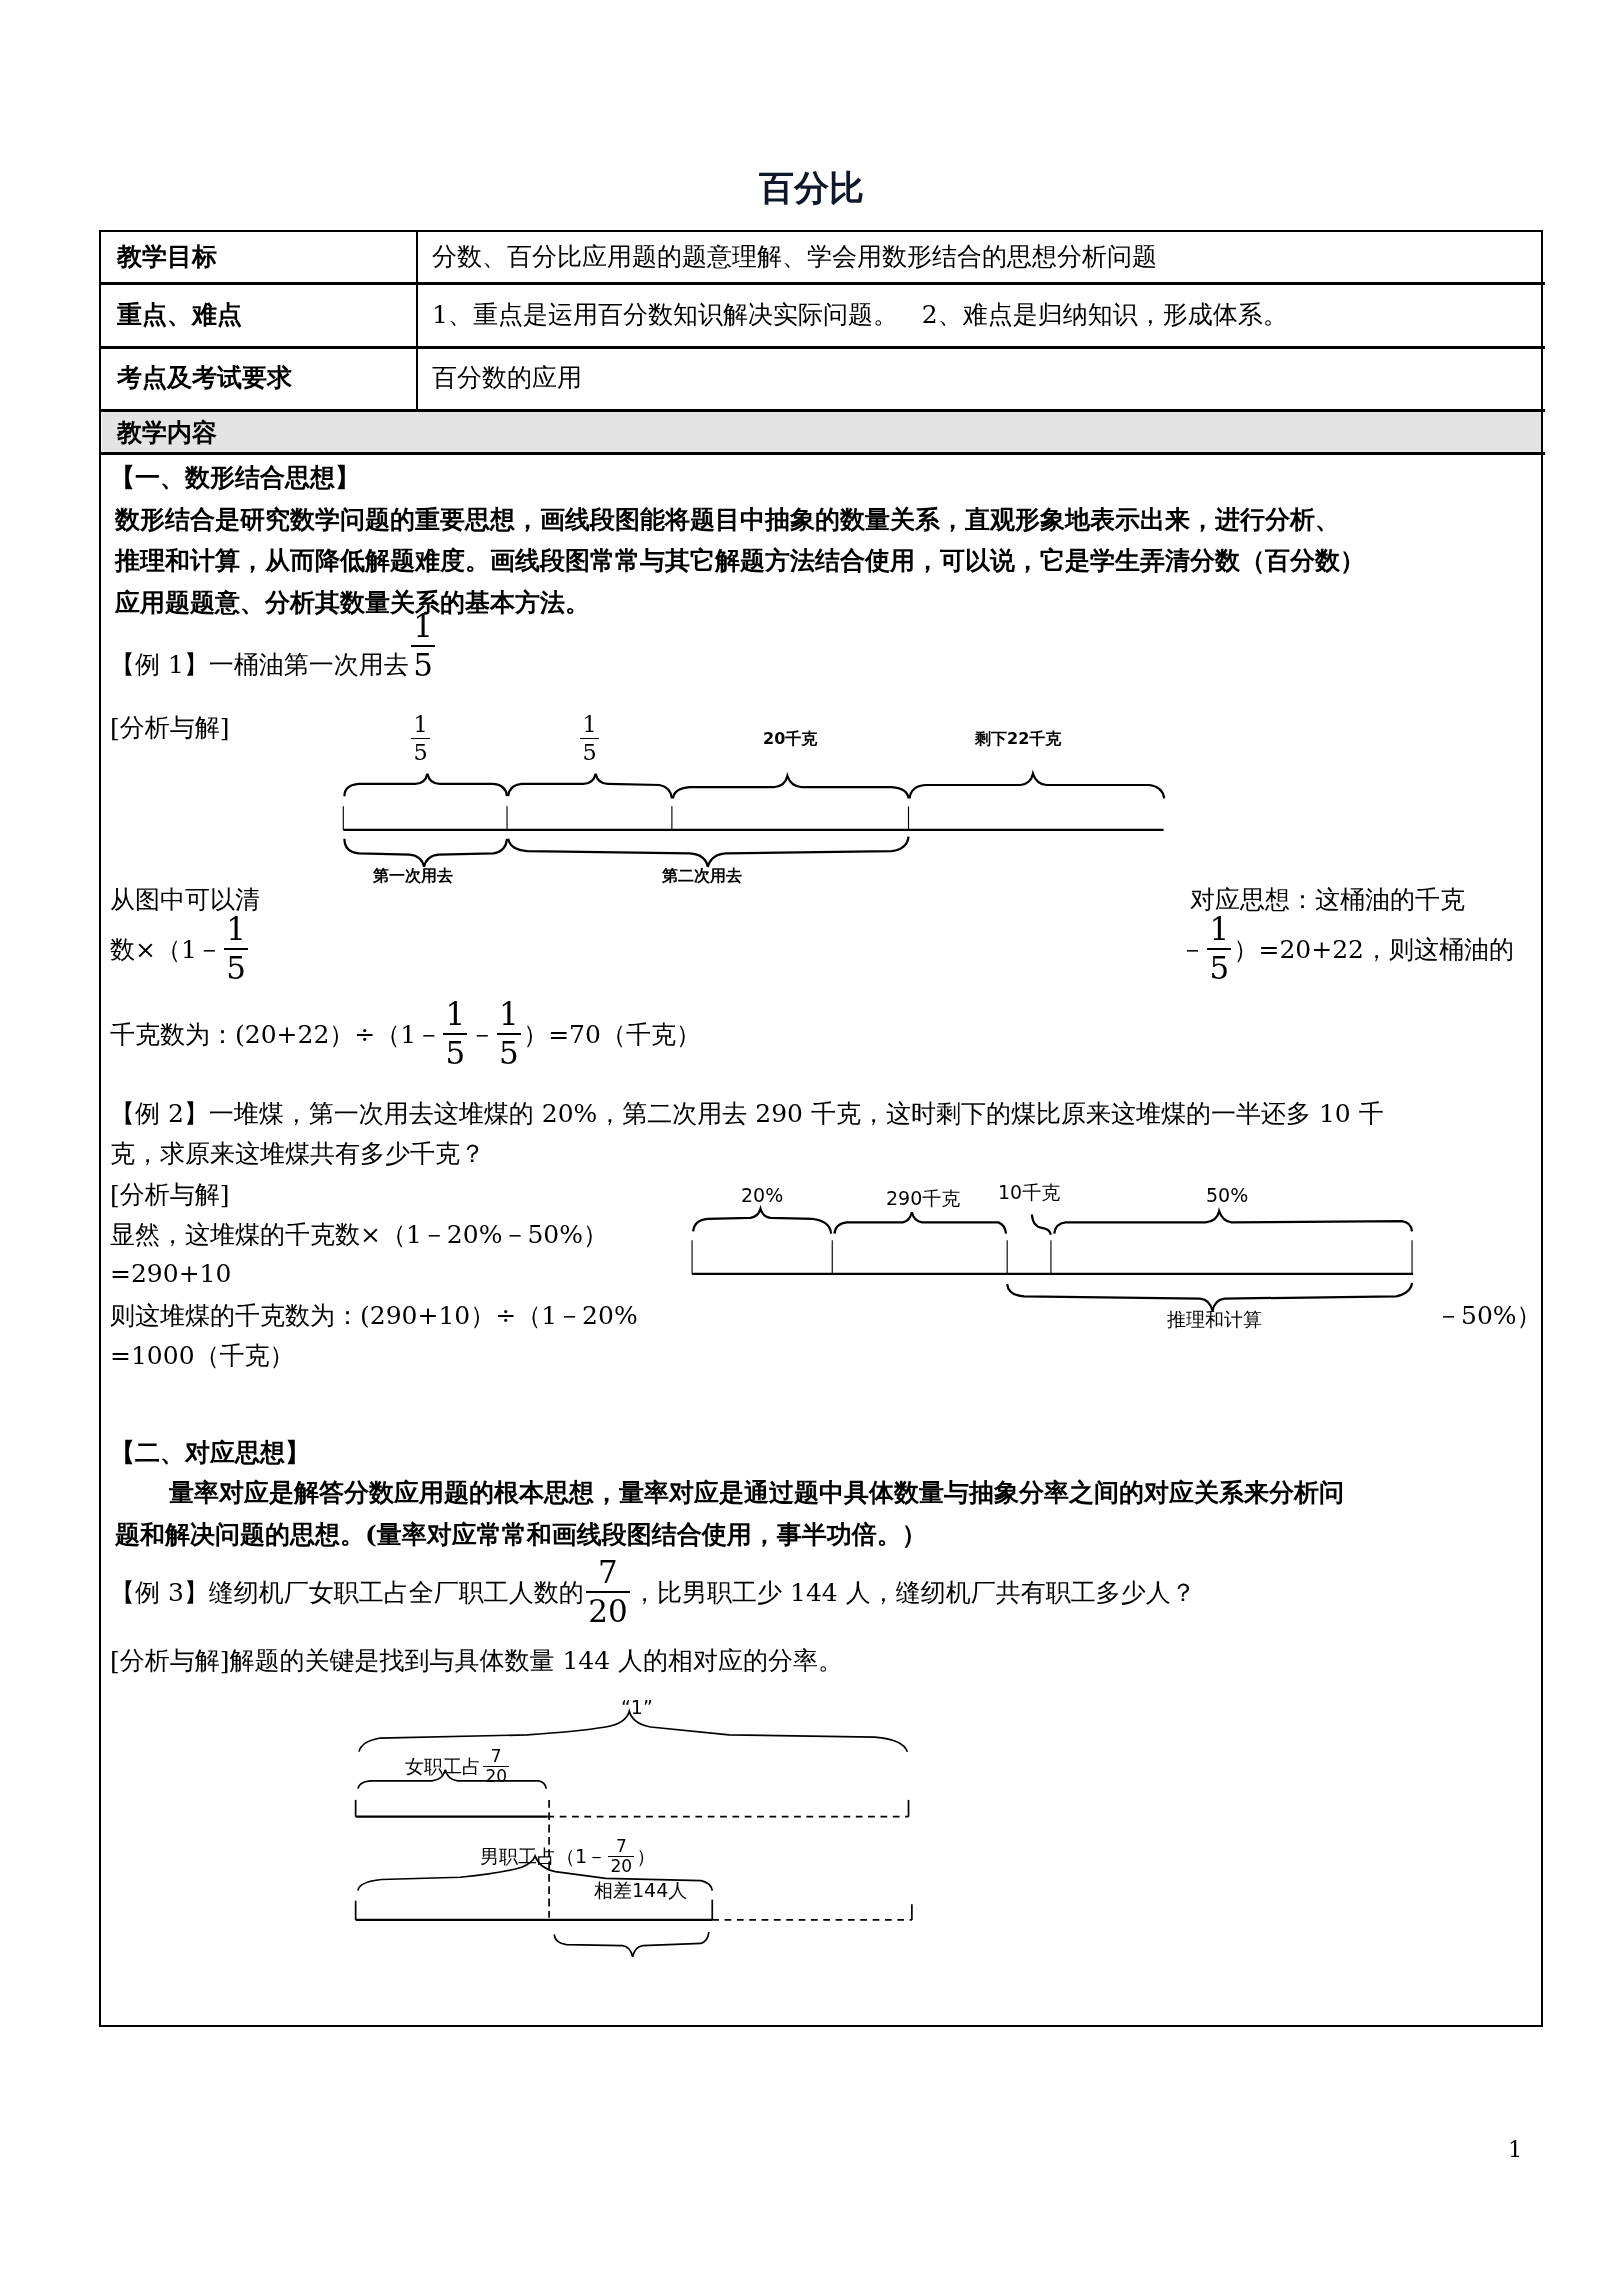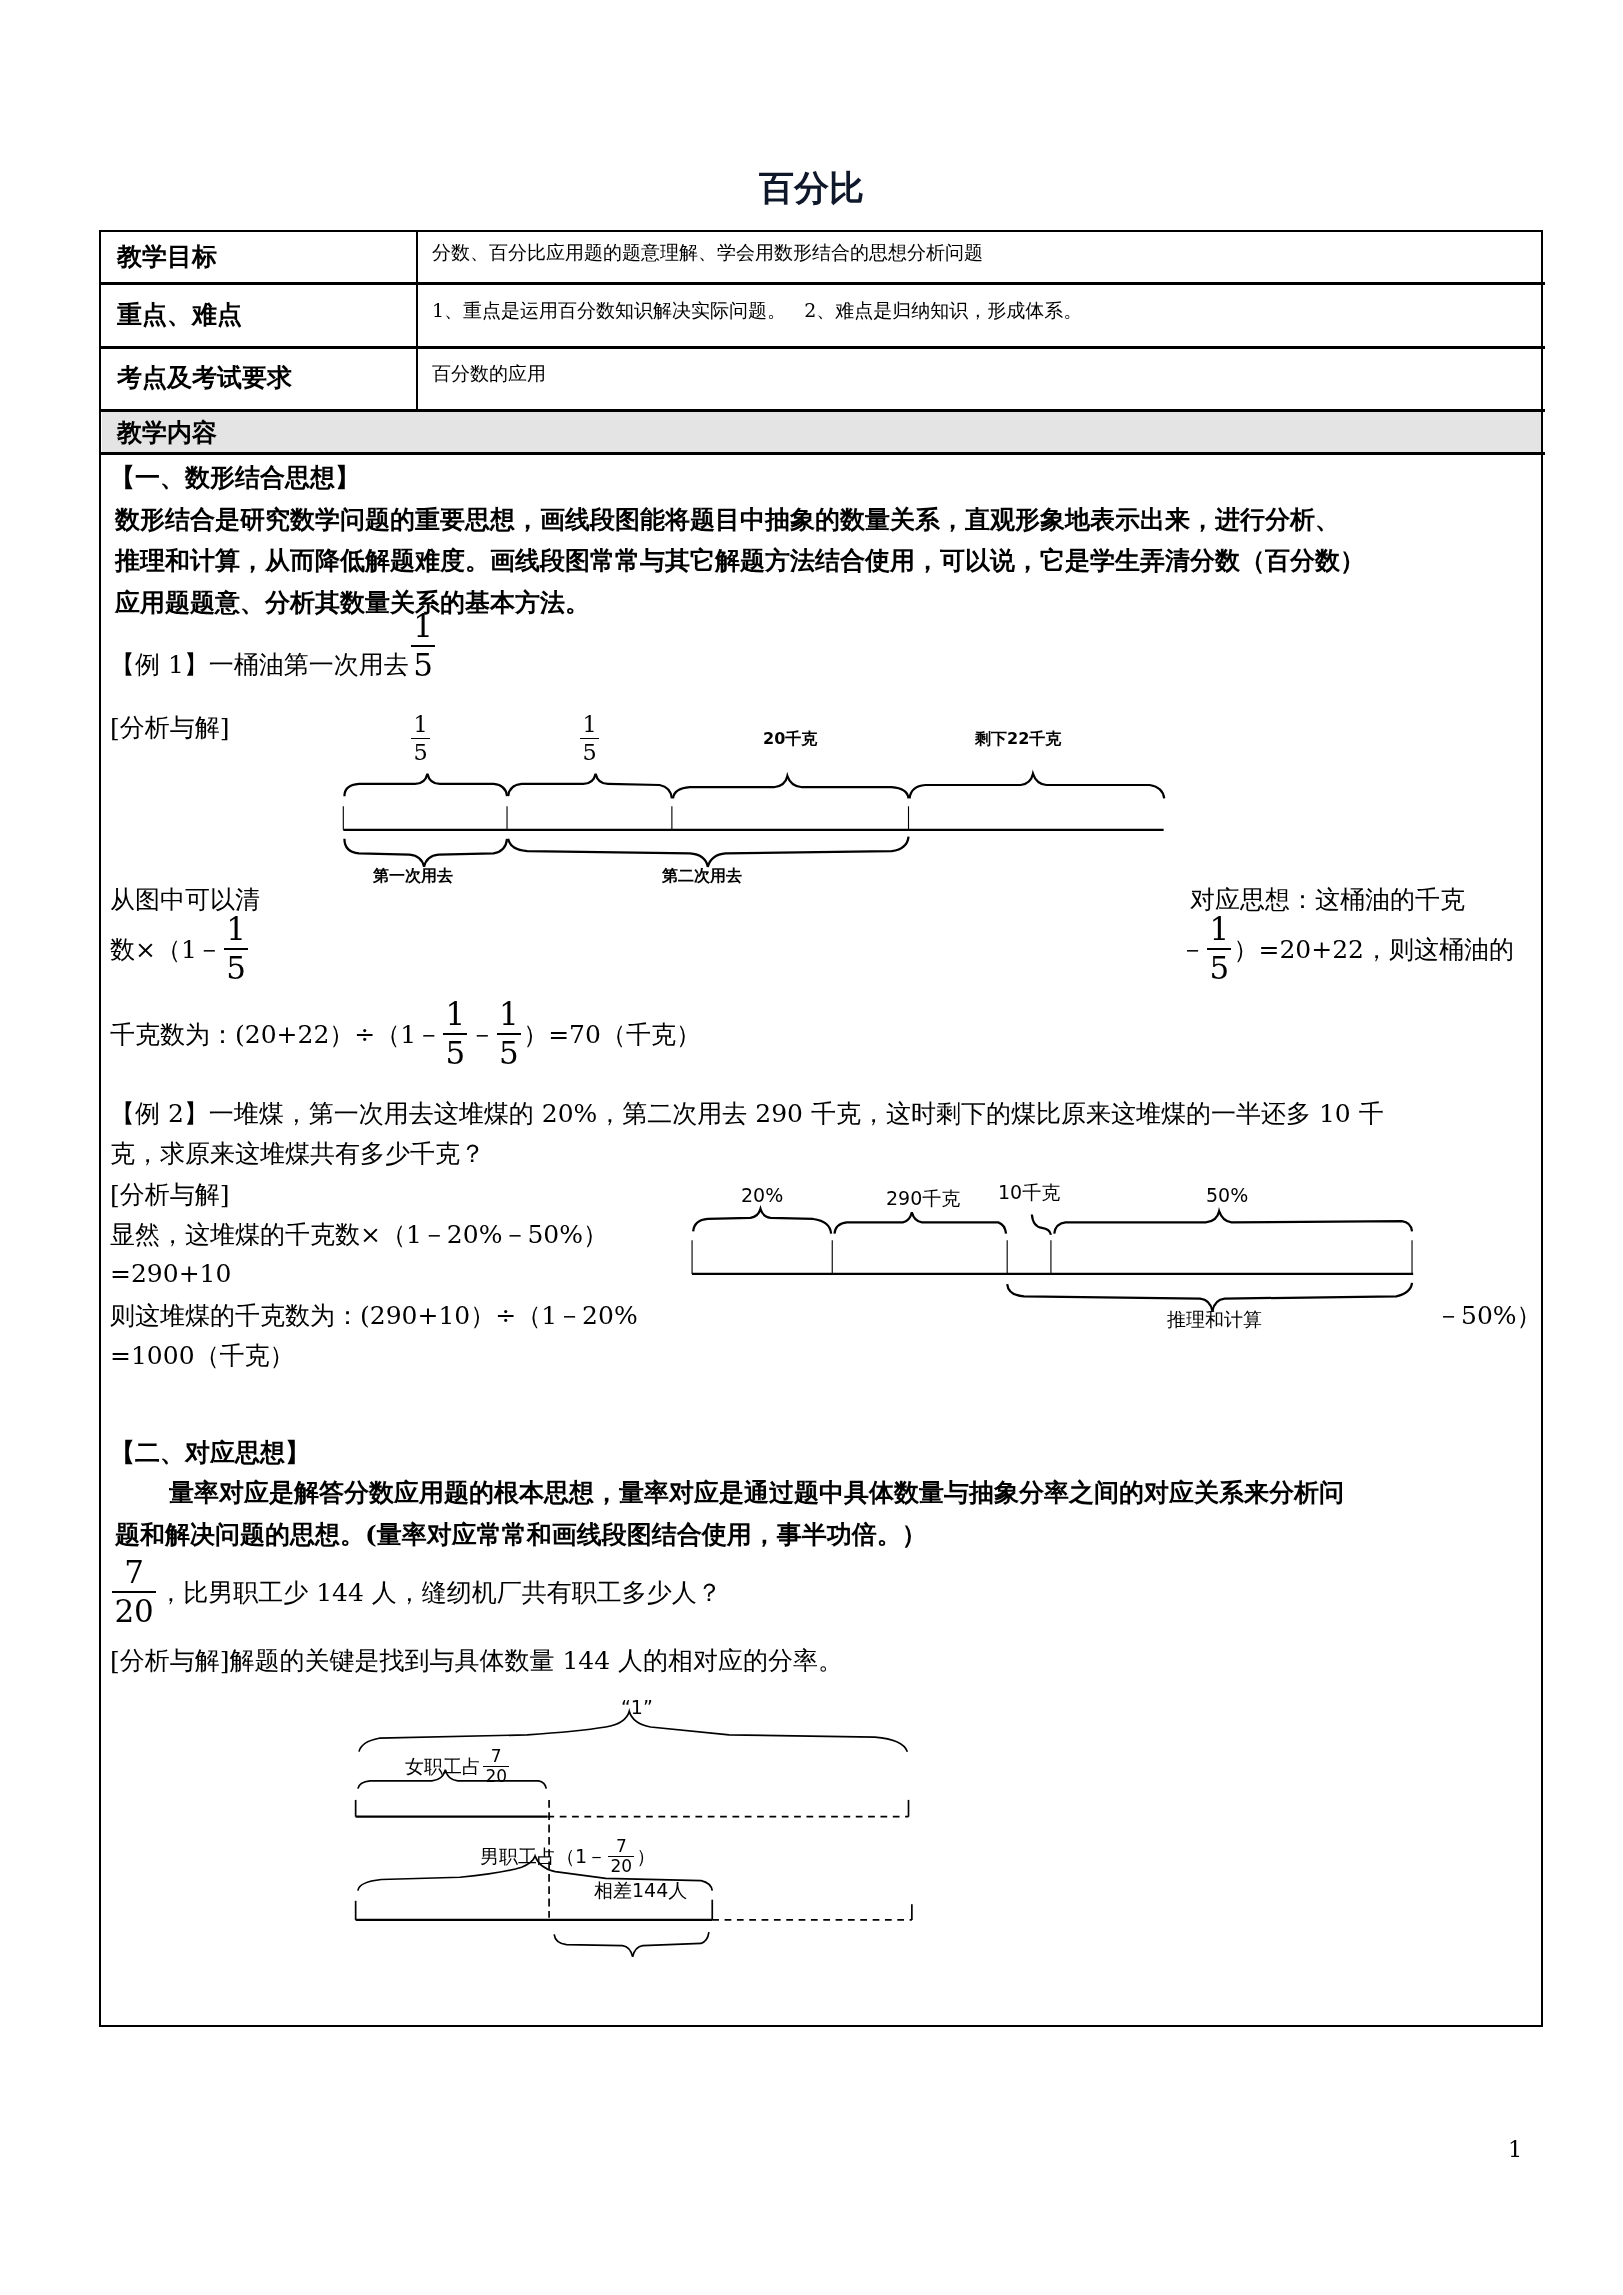--- a/index.html
+++ b/index.html
@@ -5,21 +5,21 @@
   html, body { margin:0; padding:0; background:#ffffff; }
   body { width:1623px; height:2295px; position:relative; overflow:hidden;
          font-family:"DejaVu Serif","Liberation Serif",serif; color:#000; }
   .abs { position:absolute; white-space:nowrap; }
   .title { left:0; width:1623px; top:165px; text-align:center; font-size:35px; color:#0f172a; font-weight:bold; }
   .tbl-border { position:absolute; left:99px; top:230px; width:1444px; height:1797px; border:2.8px solid #000; box-sizing:border-box; }
   .hline { position:absolute; left:99px; width:1446px; height:2.8px; background:#000; }
   .vline { position:absolute; width:2.2px; background:#000; }
   .grey-row { position:absolute; left:102px; top:412px; width:1440px; height:40px; background:#e4e4e4; }
   .cell-label { font-size:25px; font-weight:bold; }
-  .cell-text { font-size:19px;text-align:right; }
+  .cell-text { font-size:25px;text-align:right; }
   .txt { font-size:25px; }
   .bold { font-weight:bold; }
   .frac { display:inline-block; vertical-align:middle; text-align:center; line-height:1; margin:0 2.2px; }
   .frac .num, .frac .den { display:block; font-size:31px; padding:0 2.2px; }
   .frac .bar { display:block; height:1.7px; background:#000; margin:3.4px 0; }
   .diag-label { font-family:"DejaVu Sans","Liberation Sans",sans-serif; font-size:16px; font-weight:bold; }
   .diag-label-n { font-family:"DejaVu Sans","Liberation Sans",sans-serif; font-size:19px; }
   svg { position:absolute; overflow:visible; }
   .pageno { font-size:22.4px; }
 </style>
@@ -166,20 +166,21 @@
       <path d="M1796 2290 Q1798 2310 1826 2312 L2140 2316 Q2158 2318 2162 2338 Q2166 2318 2184 2316 L2490 2312 Q2516 2306 2518 2288"></path>
     </g>
   </svg>
 </div>
 
 <div class="abs txt bold" style="left:110px; top:1436px">【二、对应思想】</div>
 <div class="abs txt bold" style="left:169px; top:1476px">量率对应是解答分数应用题的根本思想，量率对应是通过题中具体数量与抽象分率之间的对应关系来分析问</div>
 <div class="abs txt bold" style="left:115px; top:1518px">题和解决问题的思想。(量率对应常常和画线段图结合使用，事半功倍。）</div>
 
 <div class="abs txt" style="left:110px; top:1557px; display:flex; align-items:center">
+  <span>【例 3】缝纫机厂女职工占全厂职工人数的</span>
   <span class="frac">
     <span class="num">7</span>
     <span class="bar"></span>
     <span class="den">20</span>
   </span>
   <span>，比男职工少 144 人，缝纫机厂共有职工多少人？</span>
 </div>
 <div class="abs txt" style="left:110px; top:1644px">[分析与解]解题的关键是找到与具体数量 144 人的相对应的分率。</div>
 
 <div>

